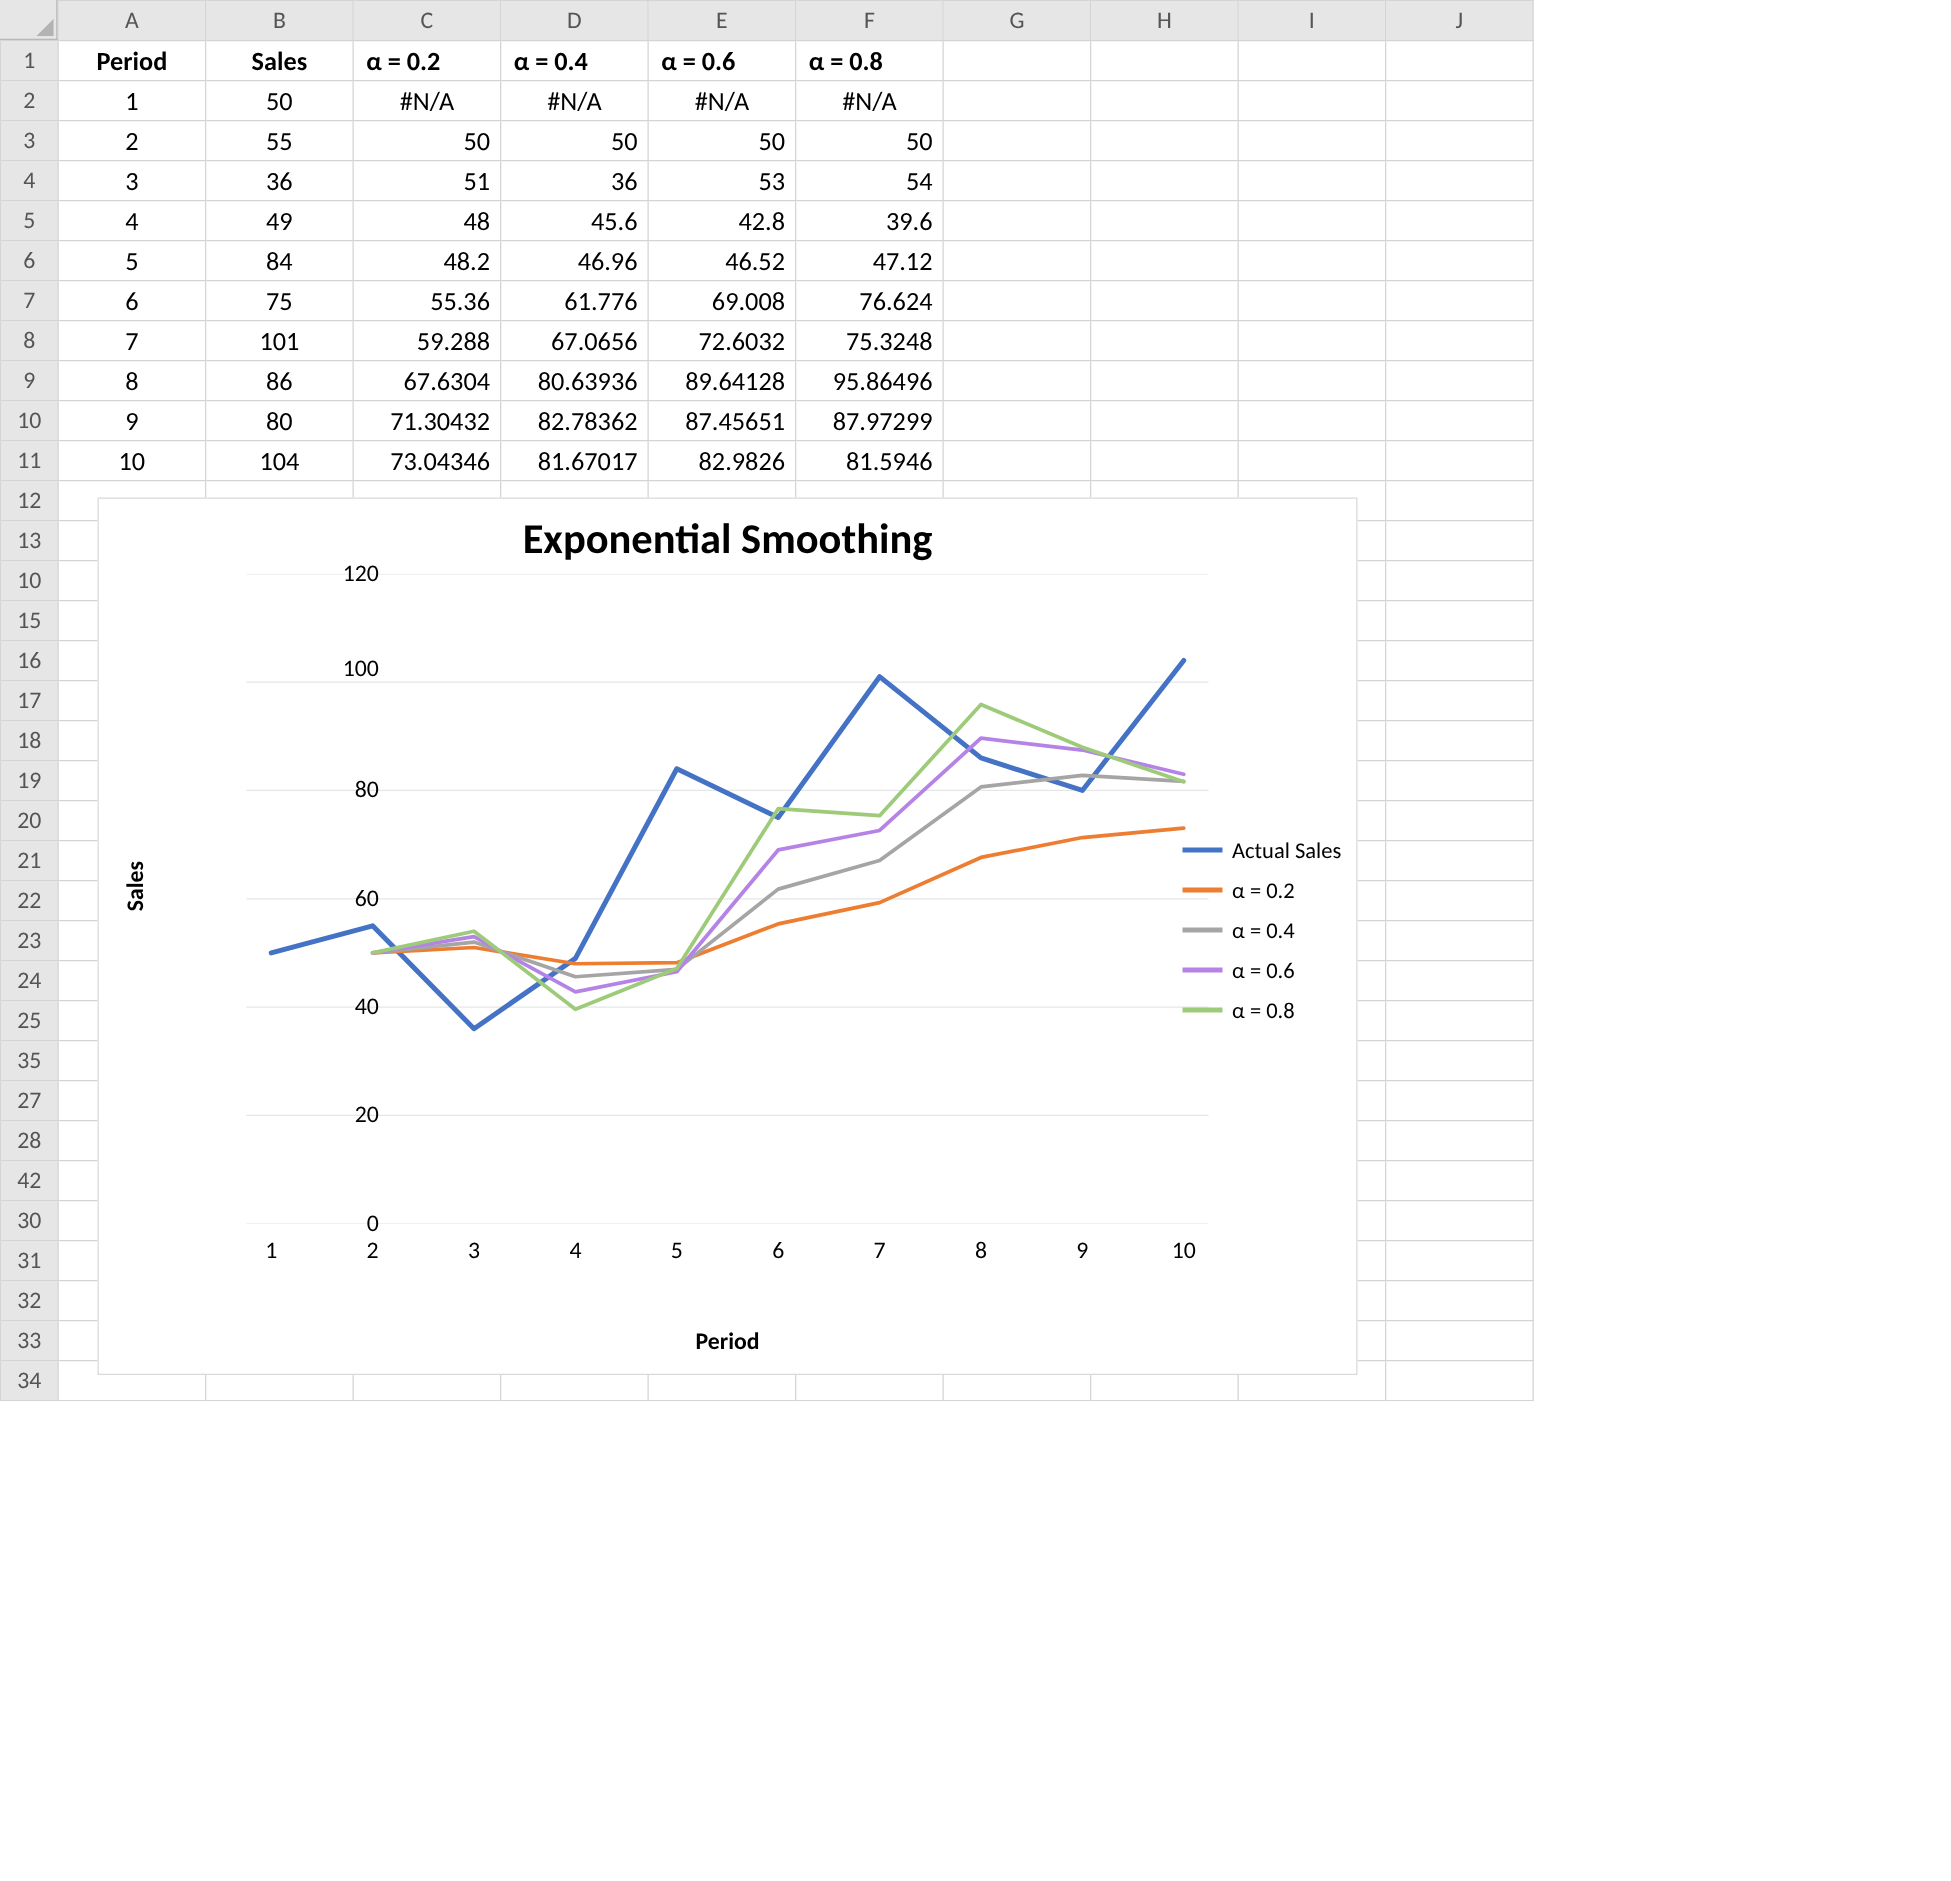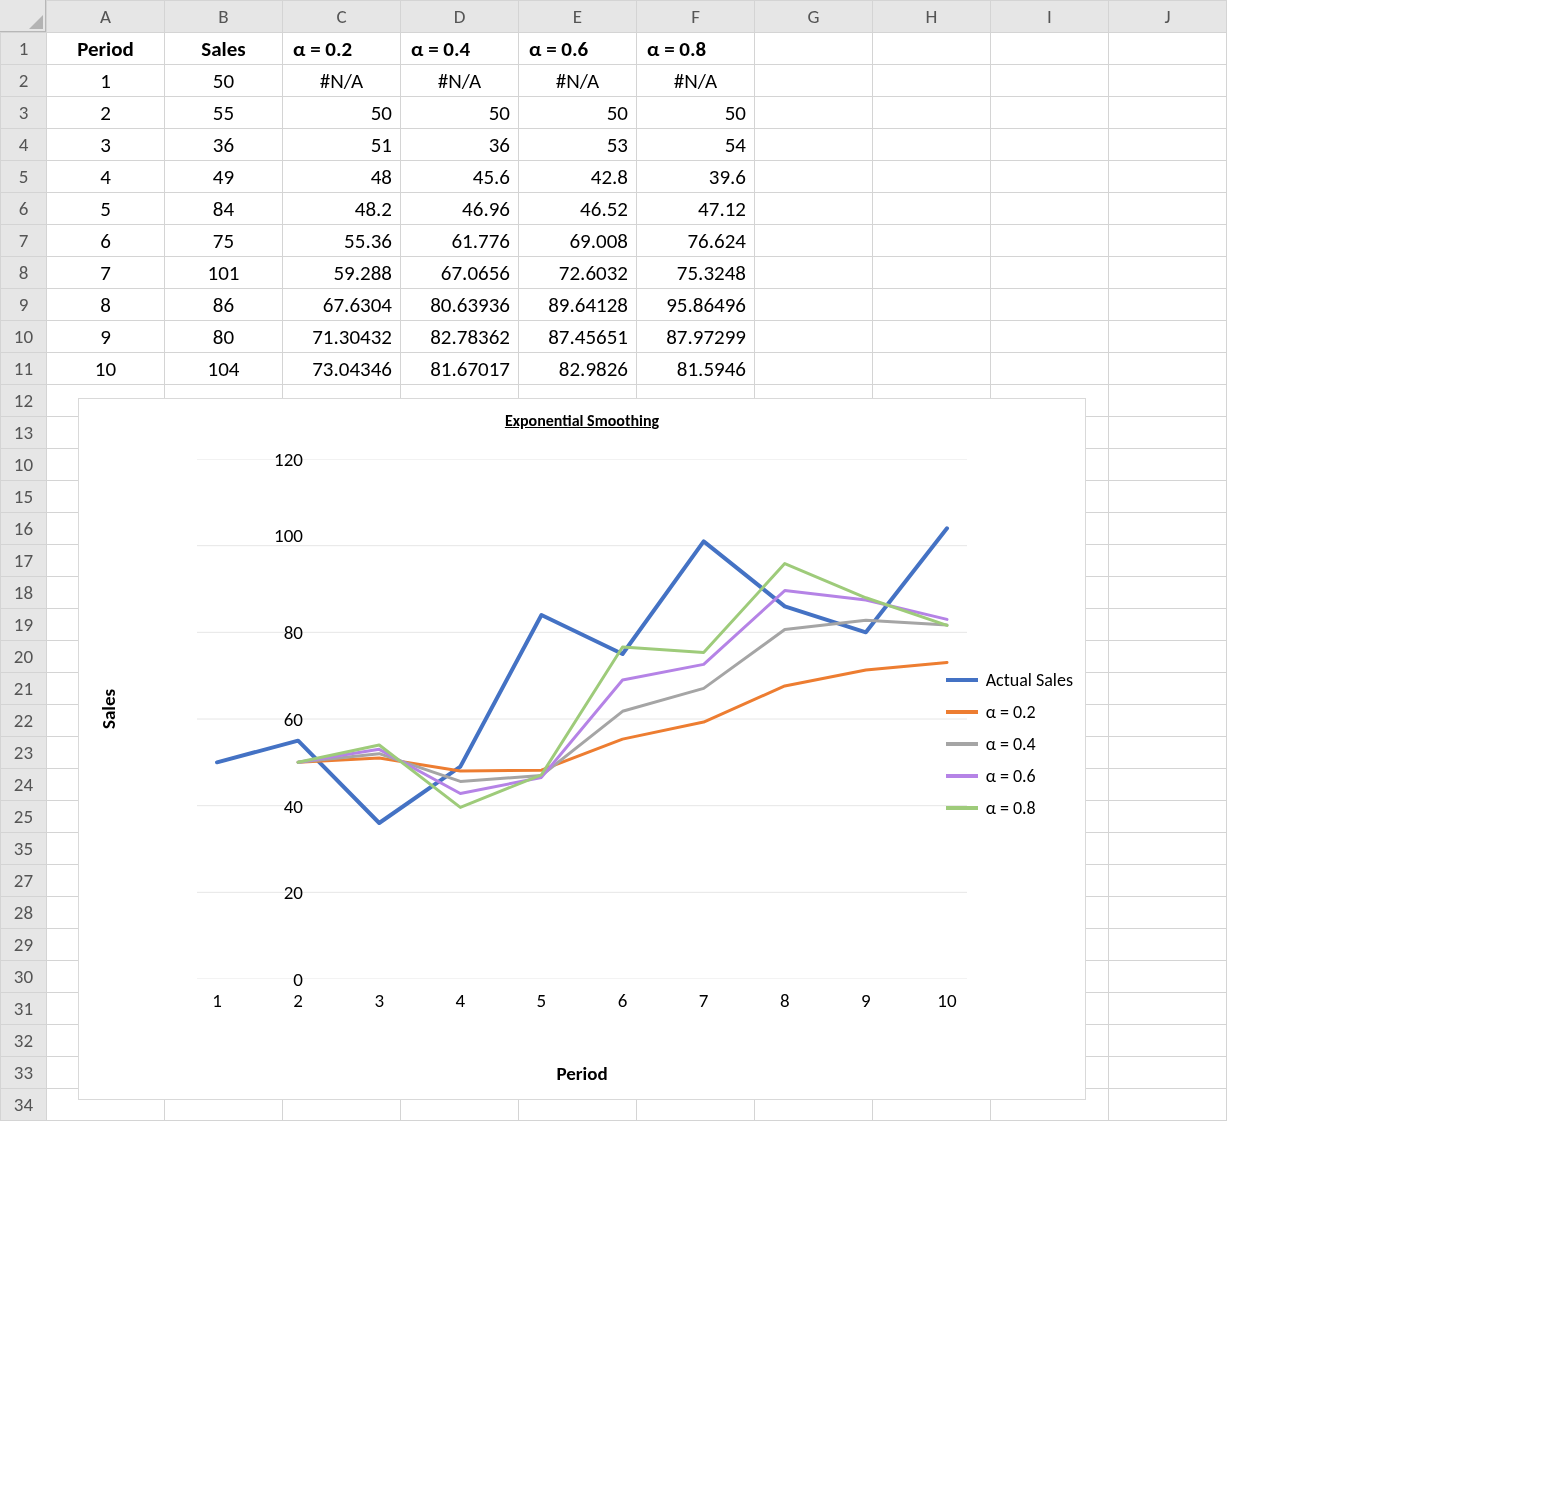--- a/index.html
+++ b/index.html
@@ -9,21 +9,21 @@
   table.grid{border-collapse:collapse;table-layout:fixed;}
   table.grid th,table.grid td{border:1px solid #d4d4d4;padding:0;height:32px;box-sizing:border-box;white-space:nowrap;overflow:hidden;font-weight:400;}
   table.grid th{background:#e6e6e6;color:#555;text-align:center;font-size:19px;font-weight:400;}
   table.grid th.colhdr{height:32px;}
   table.grid th.rowhdr{width:46px;font-size:19px;background:#e6e6e6;}
   table.grid td{background:#fff;font-size:21px;padding-right:8px;padding-left:8px;}
   .al-c{text-align:center;}
   .al-r{text-align:right;}
   .bold{font-weight:700;font-size:21px;}
   .chart-wrap{position:absolute;left:78px;top:398px;width:1006px;height:700px;background:#fff;border:1px solid #d9d9d9;}
-  .chart-title{text-align:center;font-weight:700;font-size:16px;margin-top:12px;text-decoration:underline;}
+  .chart-title{text-align:center;font-weight:700;font-size:34px;margin-top:12px;}
   .plot{position:absolute;left:118px;top:60px;width:770px;height:520px;}
   .y-axis-label{position:absolute;left:18px;top:330px;transform:rotate(-90deg);transform-origin:left top;font-weight:700;font-size:19px;}
   .x-axis-label{position:absolute;left:0;width:100%;text-align:center;bottom:14px;font-weight:700;font-size:19px;}
   .ytick{position:absolute;right:782px;width:120px;text-align:right;font-size:19px;transform:translateY(-50%);}
   .xtick{position:absolute;top:590px;font-size:19px;transform:translateX(-50%);}
   .legend{position:absolute;right:12px;top:260px;font-size:18px;}
   .legend-row{display:flex;align-items:center;margin:10px 0;}
   .legend-swatch{width:32px;height:4px;margin-right:8px;}
 </style>
 </head>
@@ -421,21 +421,21 @@
           <td class=""></td>
           <td class=""></td>
           <td class=""></td>
           <td class=""></td>
           <td class=""></td>
           <td class=""></td>
           <td class=""></td>
           <td class=""></td>
         </tr>
         <tr>
-          <th class="rowhdr">29</th>
+          <th class="rowhdr">42</th>
           <td class=""></td>
           <td class=""></td>
           <td class=""></td>
           <td class=""></td>
           <td class=""></td>
           <td class=""></td>
           <td class=""></td>
           <td class=""></td>
           <td class=""></td>
           <td class=""></td>

